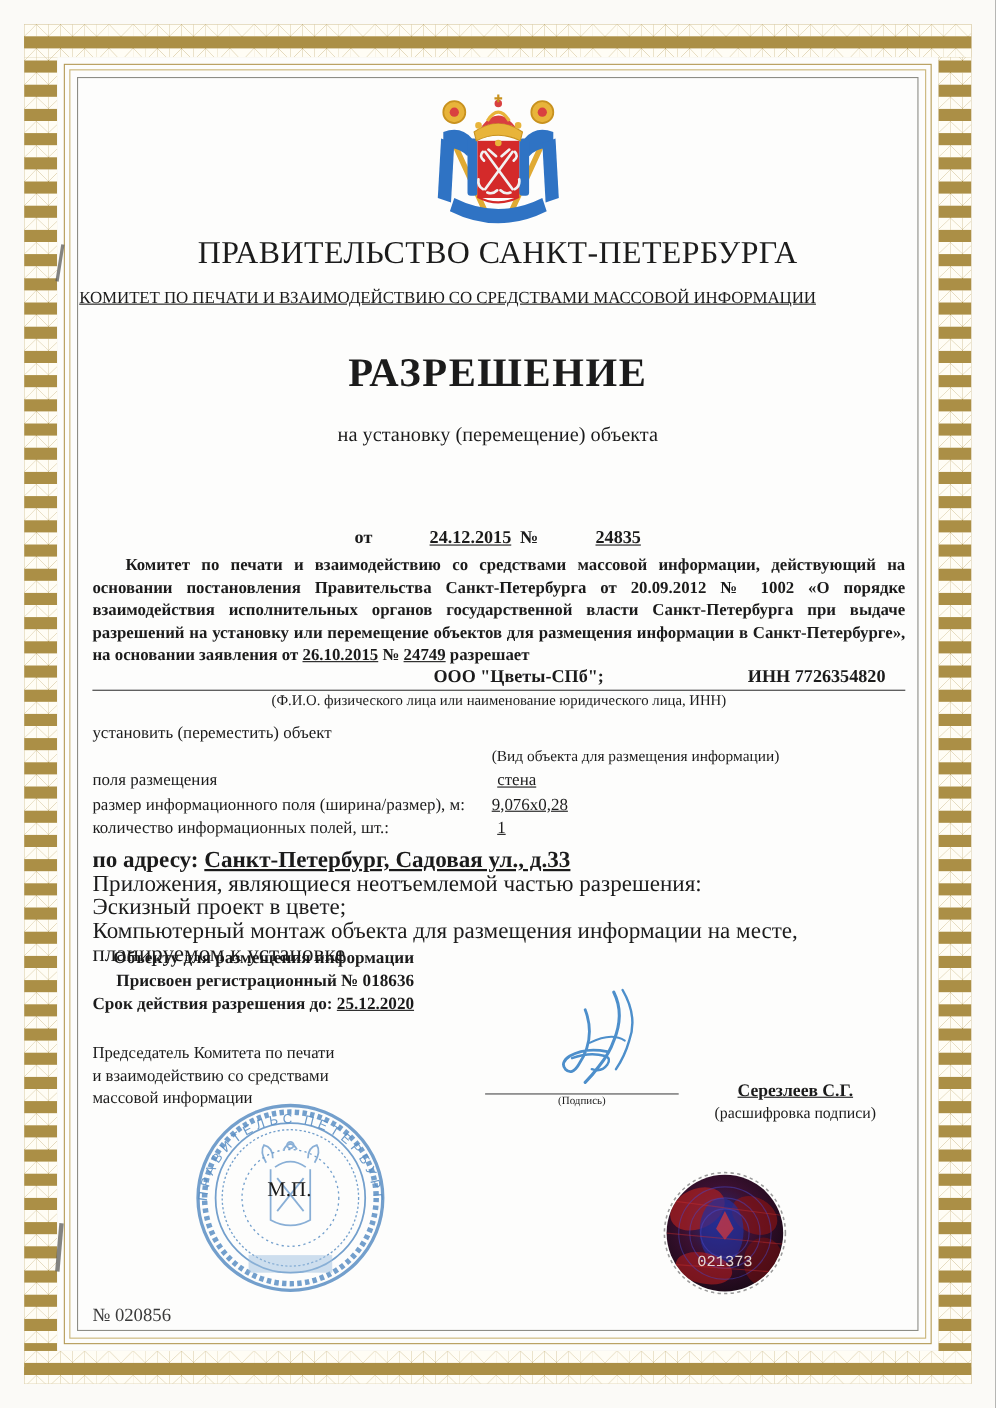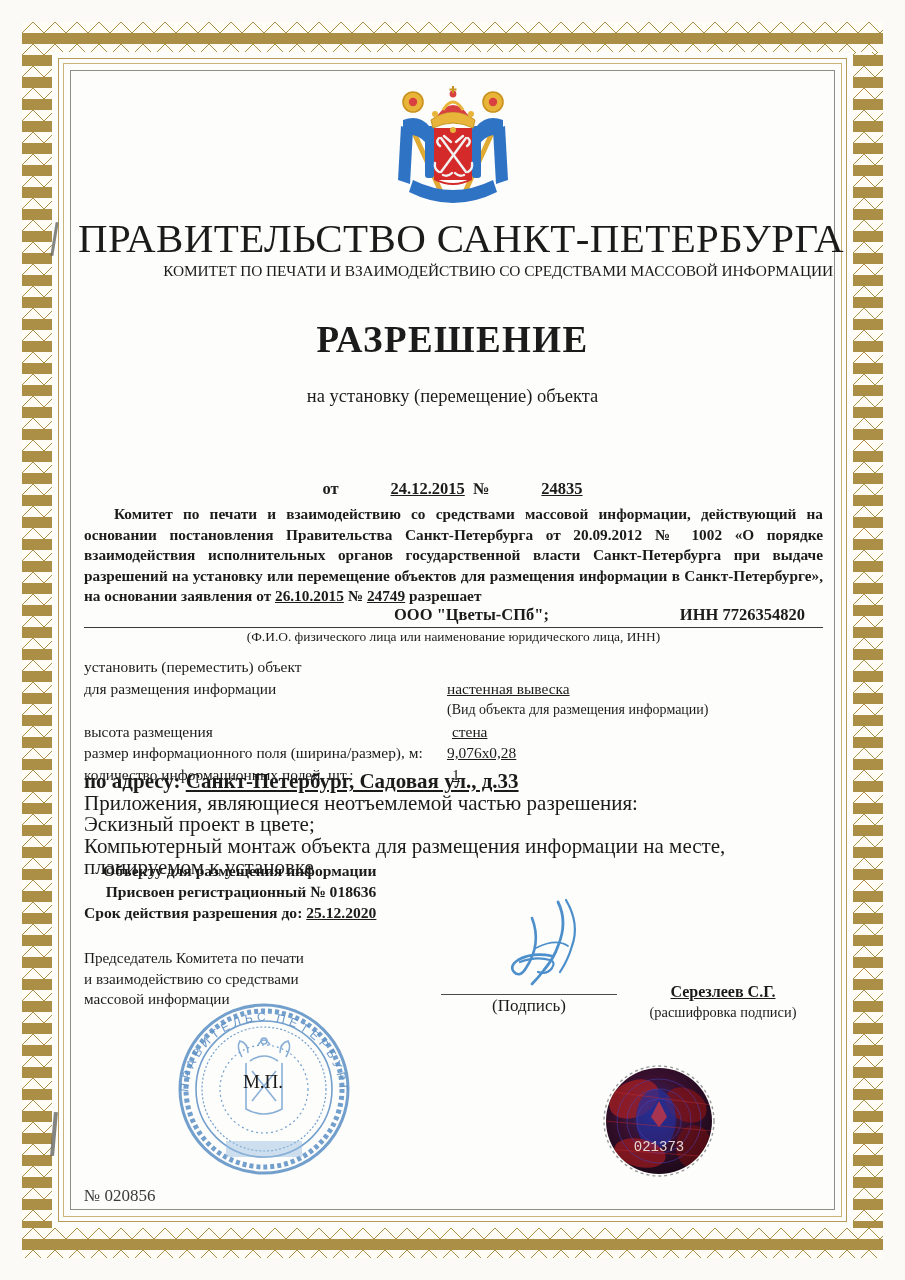--- a/index.html
+++ b/index.html
@@ -88,32 +88,33 @@
     top: 4px;
     width: 148px;
     height: 126px;
   }
 
   .gov-title {
     position: absolute;
     top: 138px;
     left: 0; right: 0;
     text-align: center;
-    font-size: 41px;
+    font-size: 29px;
     letter-spacing: .4px;
     white-space: nowrap;
   }
   .committee-line {
     position: absolute;
     top: 186px;
     left: -6px; right: -6px;
-    text-align: right;
+    text-align: left;
     font-size: 15.4px;
     letter-spacing: -.1px;
     white-space: nowrap;
+    text-decoration: underline;
   }
 
   .doc-title {
     position: absolute;
     top: 242px;
     left: 0; right: 0;
     text-align: center;
     font-size: 37px;
     font-weight: bold;
     letter-spacing: 1.4px;
@@ -241,21 +242,21 @@
     left: 363px;
     width: 176px;
     border-bottom: 1.4px solid #4a4a4a;
   }
   .sig-cap {
     position: absolute;
     top: 920px;
     left: 363px;
     width: 176px;
     text-align: center;
-    font-size: 17px;
+    font-size: 10px;
   }
   .sig-name {
     position: absolute;
     top: 907px;
     left: 545px;
     width: 200px;
     text-align: center;
     font-size: 16px;
     font-weight: bold;
     text-decoration: underline;
@@ -410,28 +411,24 @@
       <span class="entity-name">ООО "Цветы-СПб";</span>
       <span class="entity-inn">ИНН 7726354820</span>
     </div>
     <div class="entity-caption">(Ф.И.О. физического лица или наименование юридического лица, ИНН)</div>
 
     <div class="fields">
       <div class="frow">
         <span>установить (переместить) объект</span>
       </div>
       <div class="frow">
-        <span>для размещения информации</span>
-        <span class="fval u">настенная вывеска</span>
-      </div>
-      <div class="frow">
         <span class="fcap">(Вид объекта для размещения информации)</span>
       </div>
       <div class="frow place">
-        <span>высота размещения</span>
+        <span>поля размещения</span>
         <span class="fval u">стена</span>
       </div>
       <div class="frow size">
         <span>размер информационного поля (ширина/размер), м:</span>
         <span class="fval u">9,076х0,28</span>
       </div>
       <div class="frow count">
         <span>количество информационных полей, шт.:</span>
         <span class="fval u">1</span>
       </div>

